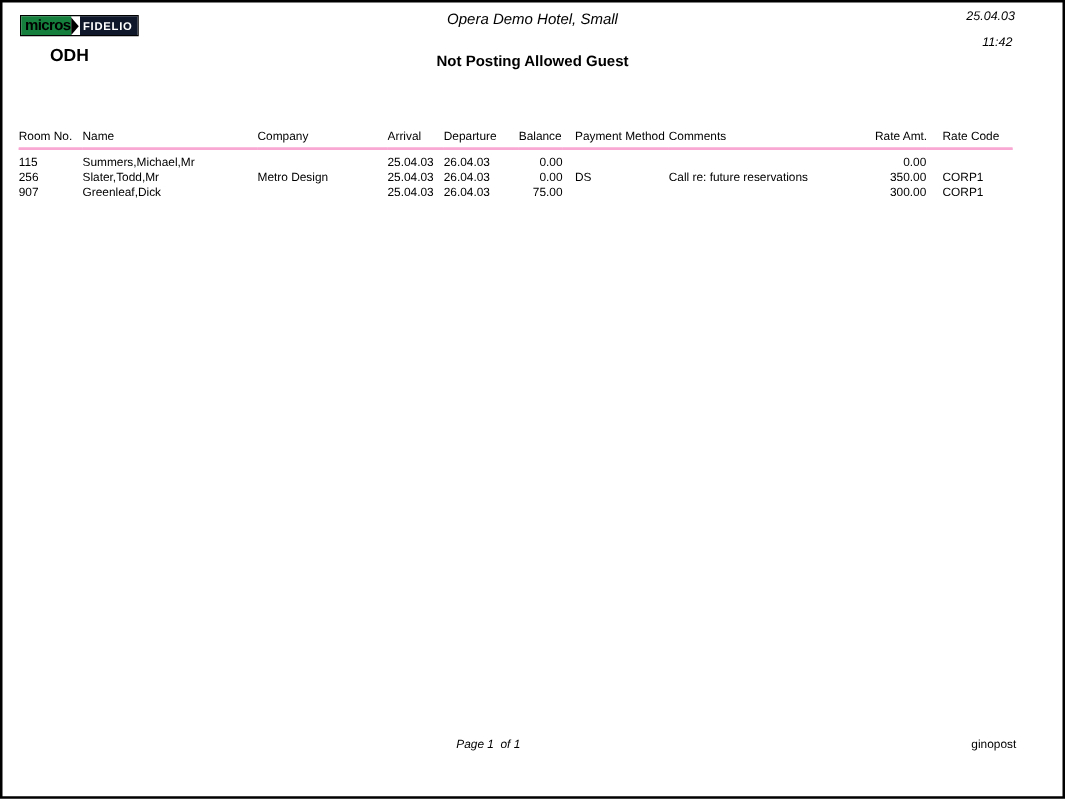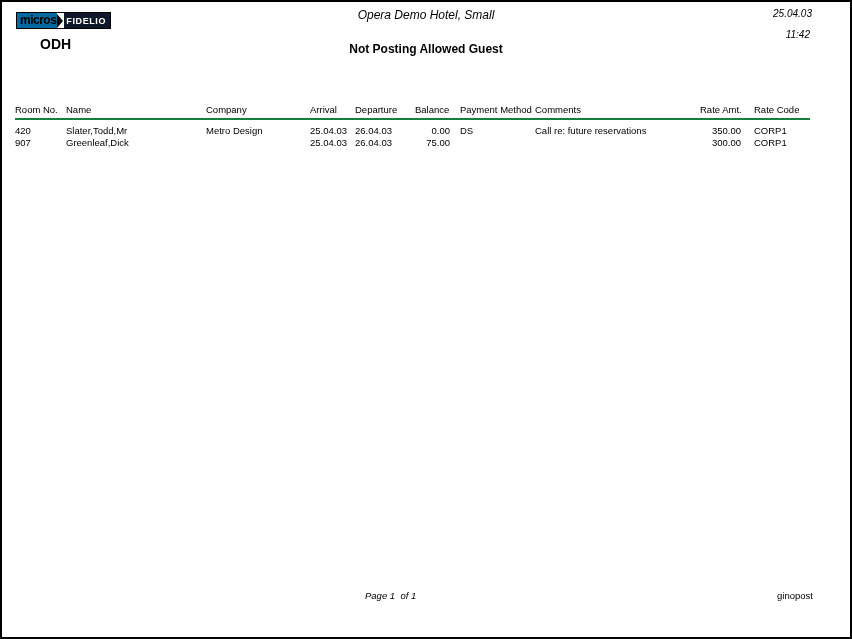--- a/index.html
+++ b/index.html
@@ -26,21 +26,21 @@
     border: 1px solid #000;
     background: #fff;
     box-sizing: border-box;
   }
   .logo-micros {
     font-weight: bold;
     font-size: 12px;
     line-height: 15px;
     letter-spacing: -0.5px;
     padding: 0 1px 0 3px;
-    background: #0369a1;
+    background: #15803d;
     color: #000;
   }
   .logo-arrow {
     width: 0;
     height: 0;
     border-top: 7.5px solid transparent;
     border-bottom: 7.5px solid transparent;
     border-left: 6px solid #000;
     margin-right: 1px;
     align-self: center;
@@ -104,21 +104,21 @@
     width: 795px;
     border-collapse: collapse;
     table-layout: fixed;
     font-size: 9.5px;
   }
   .report-table th {
     font-weight: normal;
     text-align: left;
     vertical-align: bottom;
     padding: 0 0 3px 0;
-    border-bottom: 2px solid #15803d;
+    border-bottom: 2px solid #f9a8d4;
     height: 12px;
     box-sizing: border-box;
     white-space: nowrap;
     overflow: hidden;
   }
   .report-table td {
     padding: 0;
     height: 12px;
     line-height: 12px;
     vertical-align: bottom;
@@ -183,21 +183,33 @@
         <th class="c-departure">Departure</th>
         <th class="c-balance">Balance</th>
         <th class="c-payment">Payment Method</th>
         <th class="c-comments">Comments</th>
         <th class="c-rate_amt">Rate Amt.</th>
         <th class="c-rate_code">Rate Code</th>
       </tr>
     </thead>
   <tbody>
       <tr>
-        <td class="c-room">420</td>
+        <td class="c-room">115</td>
+        <td class="c-name">Summers,Michael,Mr</td>
+        <td class="c-company"></td>
+        <td class="c-arrival">25.04.03</td>
+        <td class="c-departure">26.04.03</td>
+        <td class="c-balance">0.00</td>
+        <td class="c-payment"></td>
+        <td class="c-comments"></td>
+        <td class="c-rate_amt">0.00</td>
+        <td class="c-rate_code"></td>
+      </tr>
+      <tr>
+        <td class="c-room">256</td>
         <td class="c-name">Slater,Todd,Mr</td>
         <td class="c-company">Metro Design</td>
         <td class="c-arrival">25.04.03</td>
         <td class="c-departure">26.04.03</td>
         <td class="c-balance">0.00</td>
         <td class="c-payment">DS</td>
         <td class="c-comments">Call re: future reservations</td>
         <td class="c-rate_amt">350.00</td>
         <td class="c-rate_code">CORP1</td>
       </tr>

